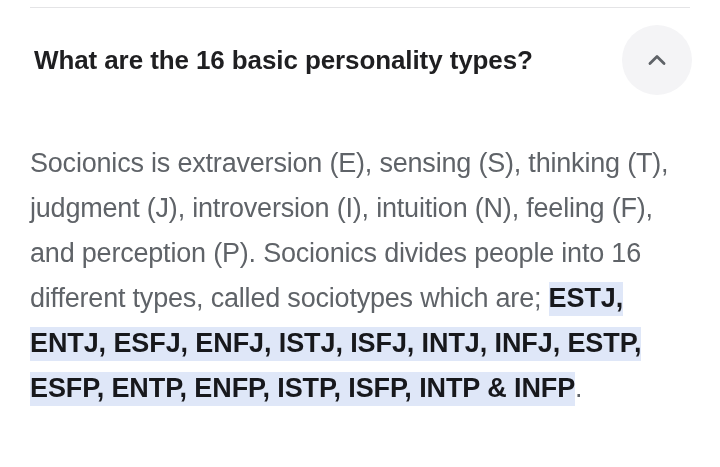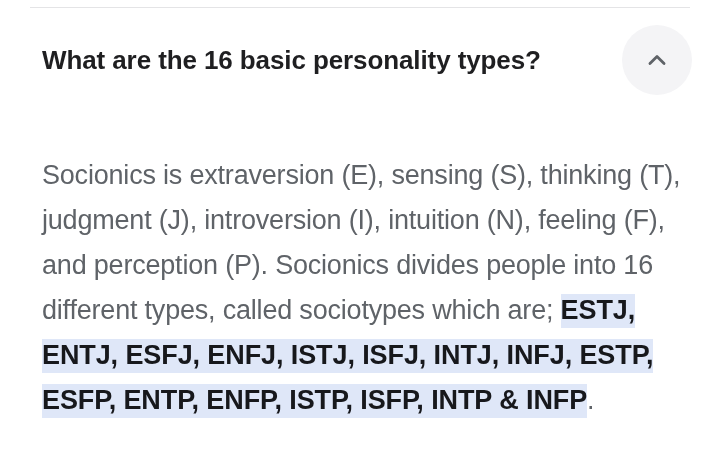--- a/index.html
+++ b/index.html
@@ -38,21 +38,21 @@
     position: absolute;
     left: 0;
     top: 24px;
     width: 720px;
     height: 72px;
     display: flex;
     align-items: center;
   }
 
   .faq-question {
-    margin: 12px;
+    margin: 4px;
     padding-left: 30px;
     flex: 1 1 auto;
     font-size: 26px;
     line-height: 32px;
     font-weight: 700;
     letter-spacing: -0.1px;
     color: #1f1f21;
     font-family: "Liberation Sans", "DejaVu Sans", sans-serif;
   }
 
@@ -77,21 +77,21 @@
     height: 26px;
   }
   .chevron-up-icon svg { display: block; }
 
   
   .faq-answer {
     position: absolute;
     left: 30px;
     top: 141px;
     width: 672px;
-    margin: 12px;
+    margin: 0;
     font-size: 27px;
     line-height: 45px;
     font-weight: 400;
     letter-spacing: -0.2px;
     color: #5f6368;
     font-family: "Liberation Sans", "DejaVu Sans", sans-serif;
     word-spacing: 0px;
   }
 
   .answer-highlight {

